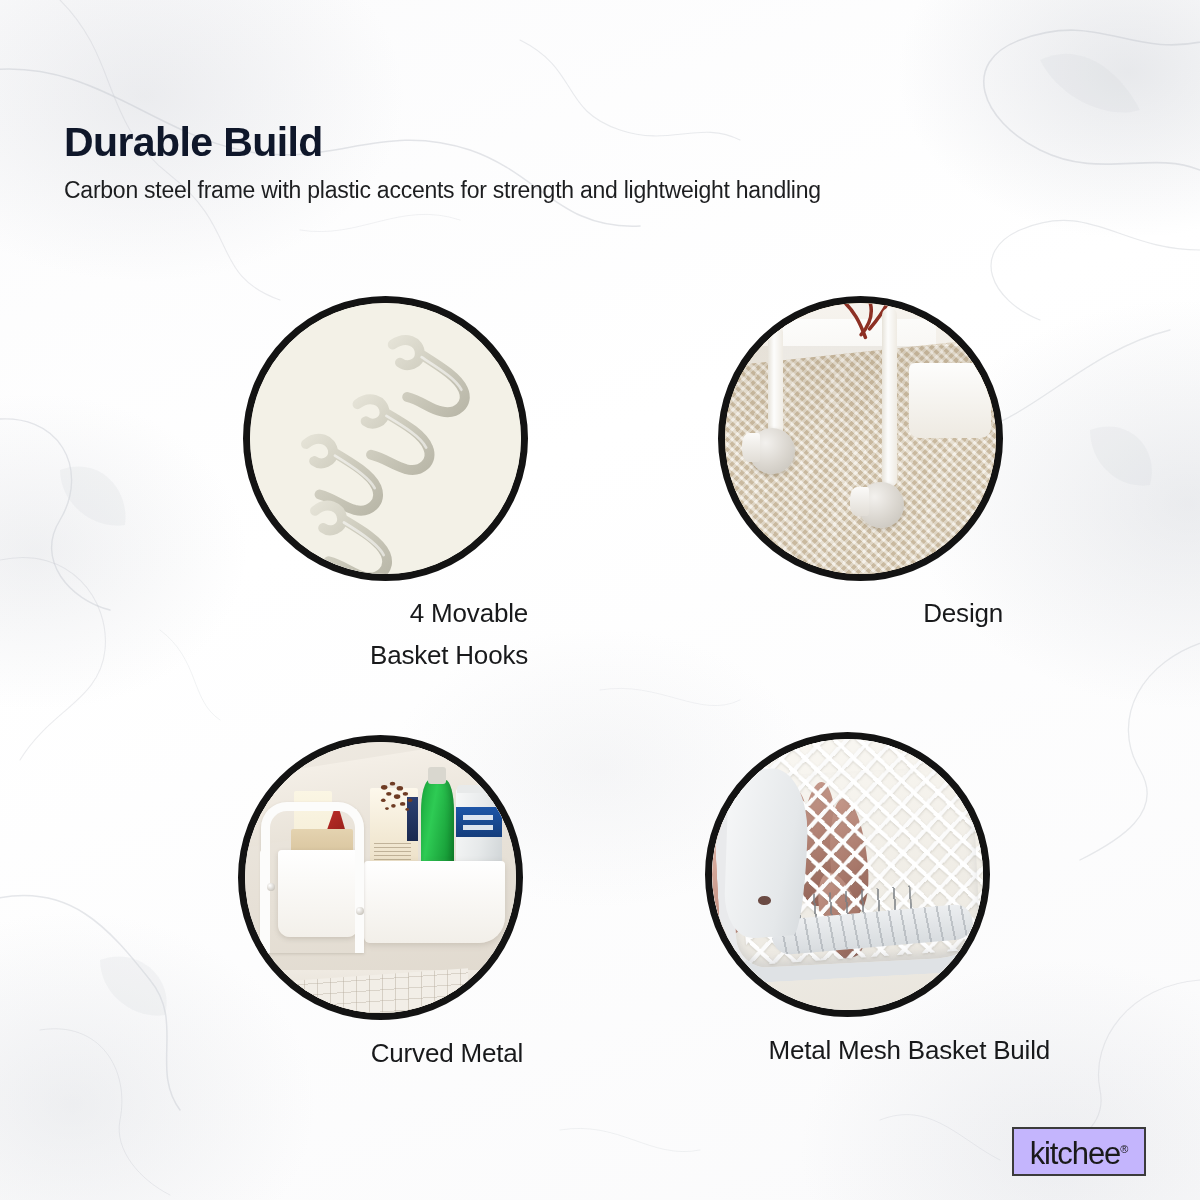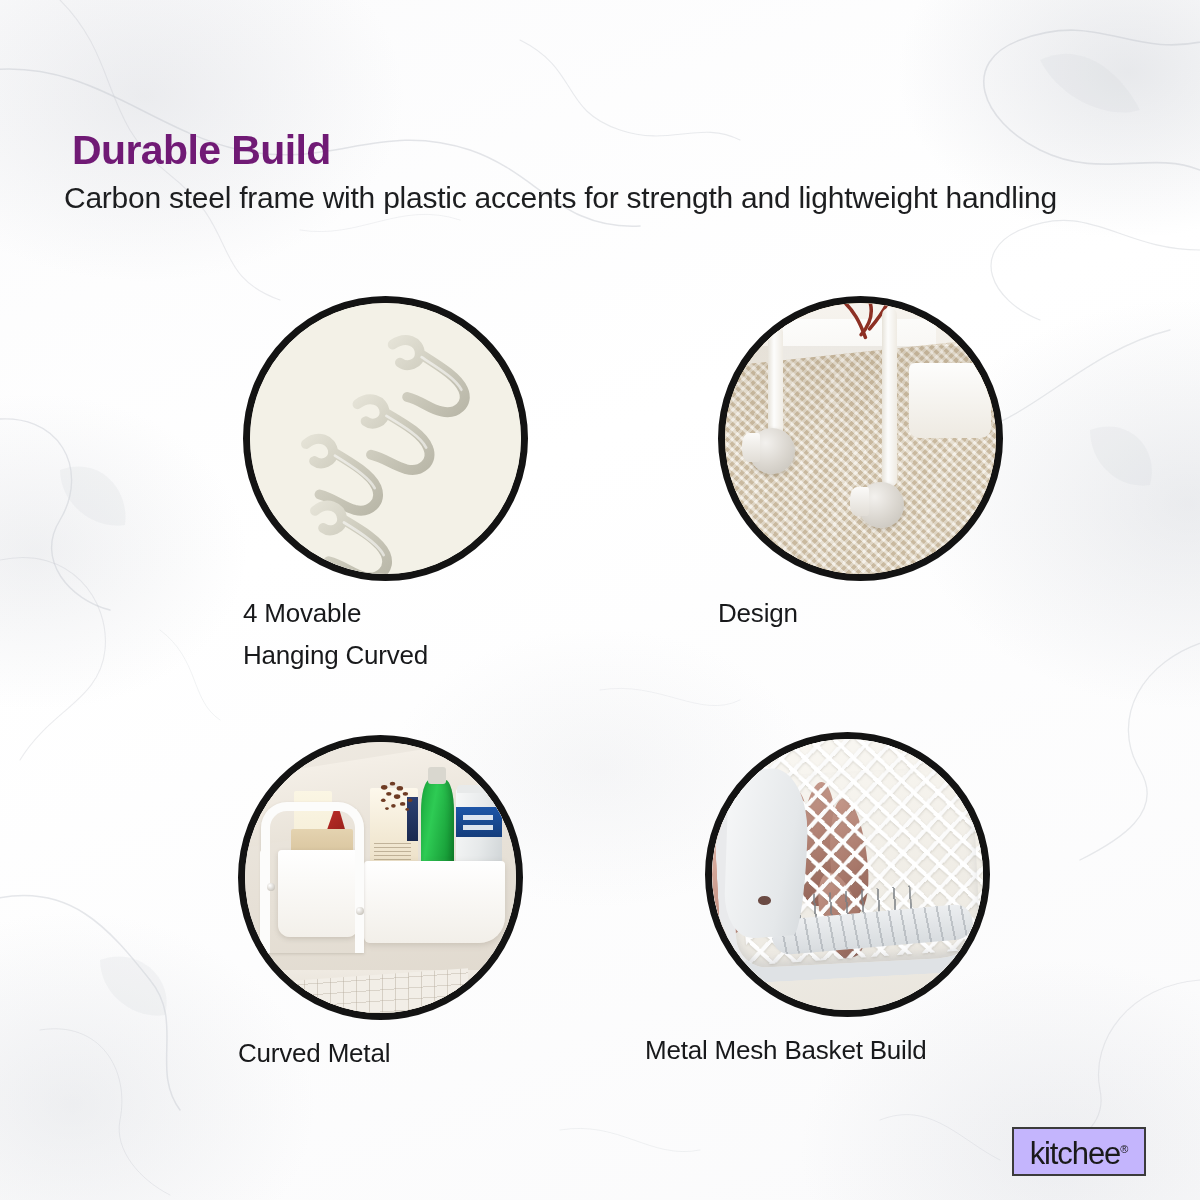--- a/index.html
+++ b/index.html
@@ -41,31 +41,31 @@
   .marble-veins svg { width: 100%; height: 100%; display: block; }
 
   
   .header {
     position: absolute;
     left: 64px;
     top: 118px;
     width: 1080px;
   }
   .headline {
-    margin: 8px;
+    margin: 0;
     font-size: 41px;
     line-height: 48px;
     font-weight: 800;
     letter-spacing: -0.6px;
-    color: #701a75;
+    color: #0f172a;
     font-family: "Liberation Sans", sans-serif;
   }
   .subheadline {
     margin: 9px 0 0 0;
-    font-size: 30px;
+    font-size: 23px;
     line-height: 30px;
     font-weight: 400;
     letter-spacing: -0.25px;
     color: #1d1e20;
     font-family: "Liberation Sans", sans-serif;
     white-space: nowrap;
   }
 
   
   .features { position: absolute; inset: 0; }
@@ -82,21 +82,21 @@
   }
   .circle .inner {
     position: absolute;
     inset: 0;
     border-radius: 50%;
     overflow: hidden;
   }
 
   .caption {
     position: absolute;
-    text-align: left;
+    text-align: right;
     font-size: 26px;
     line-height: 42px;
     font-weight: 400;
     letter-spacing: -0.2px;
     color: #18191b;
     font-family: "Liberation Sans", sans-serif;
   }
 
   
   .ph-hooks { position:absolute; inset:0; background:#f3f1e7; }
@@ -439,21 +439,21 @@
                 <path d="M151,125 c20,12 38,23 44,35"></path>
                 <path d="M94,169 c20,12 38,24 44,36"></path>
                 <path d="M104,243 c20,12 38,24 44,36"></path>
               </g>
             </svg>
           </div>
         </div>
       </div>
       <div class="caption" style="left:243px; top:592px; width:285px;">
         <div>4 Movable</div>
-        <div>Hanging Curved</div>
+        <div>Basket Hooks</div>
       </div>
     </div>
 
     <div class="feature">
       <div class="circle" style="left:718px; top:296px; width:285px; height:285px; background:#ddcfb6;">
         <div class="inner">
           <div class="ph-wheels">
             <div class="w-backwall"></div>
             <div class="w-shelfpanel"></div>
             <div class="w-redstem">

